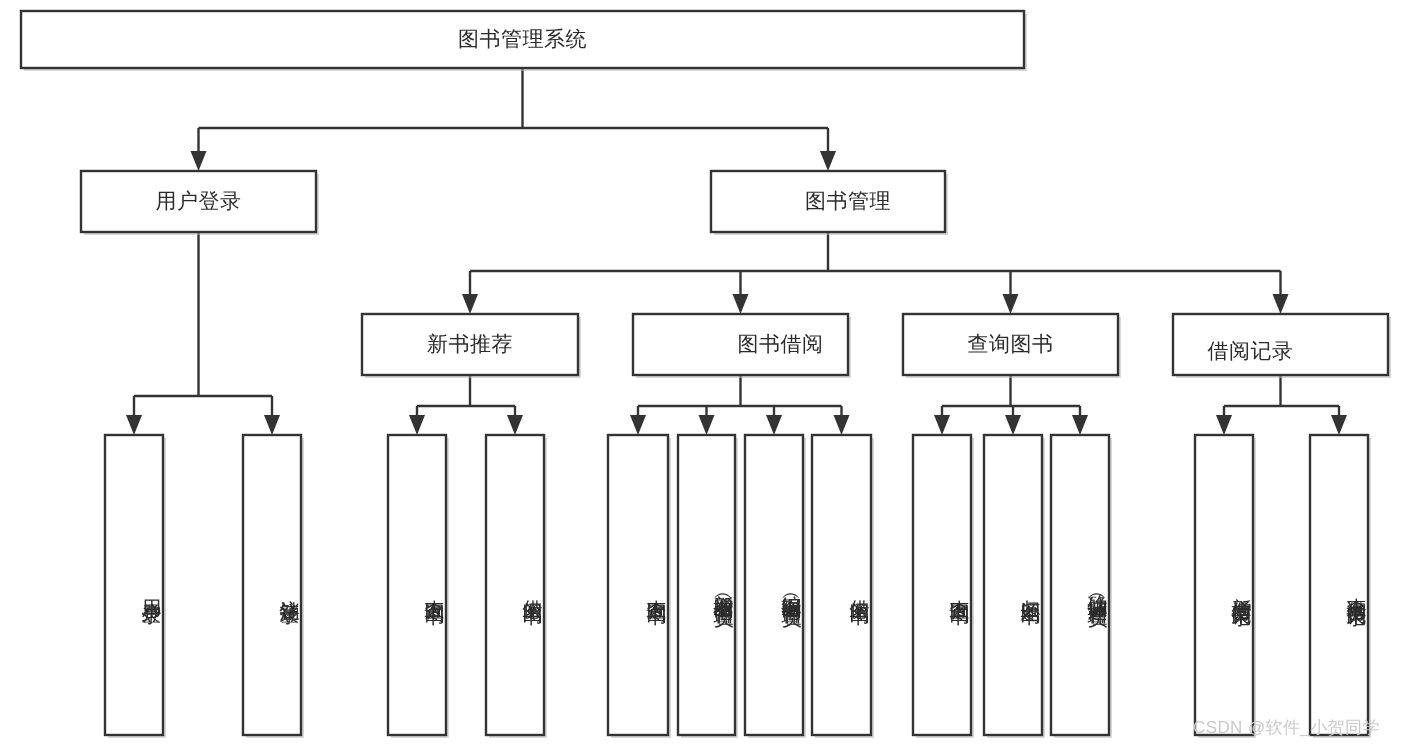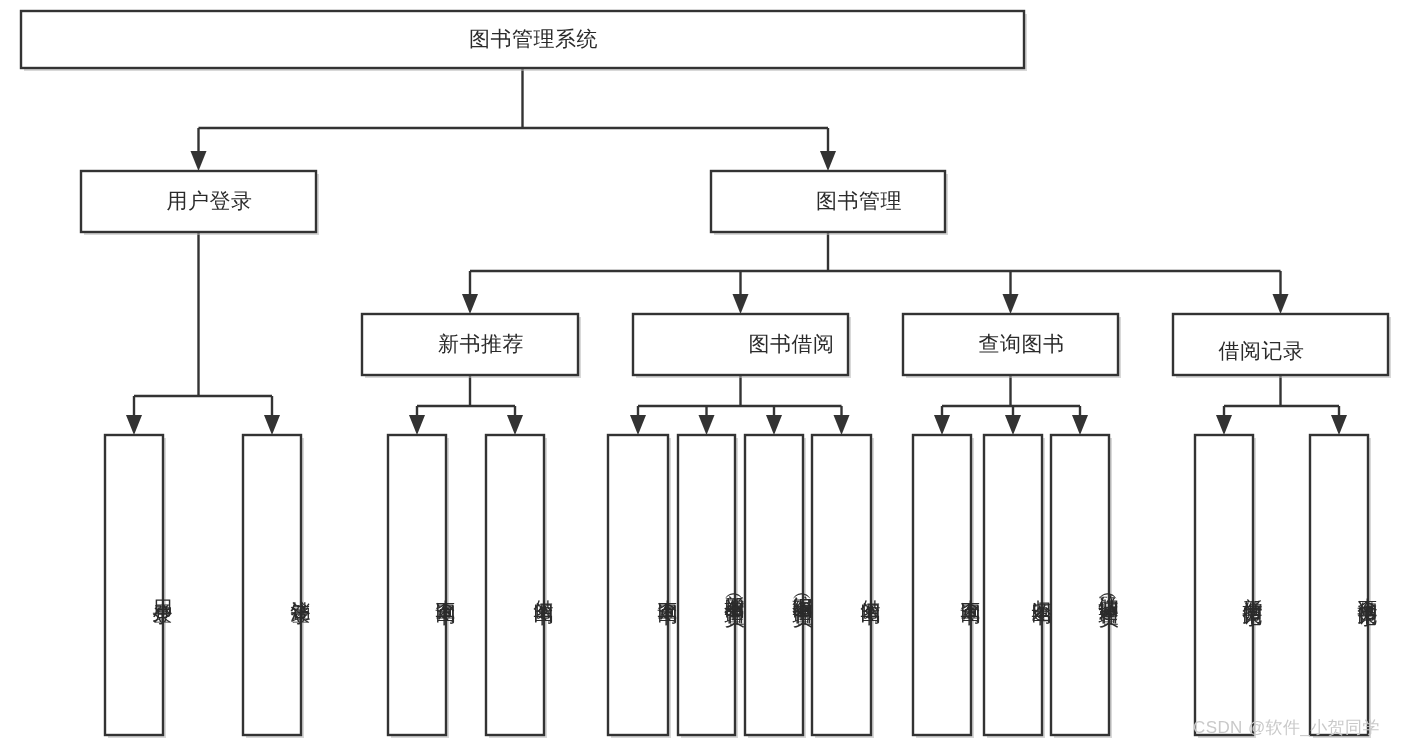--- a/index.html
+++ b/index.html
@@ -49,21 +49,20 @@
   .node-label {
     position: absolute;
     display: flex;
     align-items: center;
     justify-content: center;
     color: #2b2b2b;
     font-family: "Liberation Sans", "DejaVu Sans", sans-serif;
     line-height: 1.18;
     pointer-events: none;
     text-align: center;
-    margin-left: 11px;
   }
   .node-label.horizontal {
     font-size: 21px;
     letter-spacing: 0.5px;
   }
   .node-label.vertical {
     writing-mode: vertical-rl;
     text-orientation: upright;
     font-size: 20px;
     letter-spacing: 2px;

